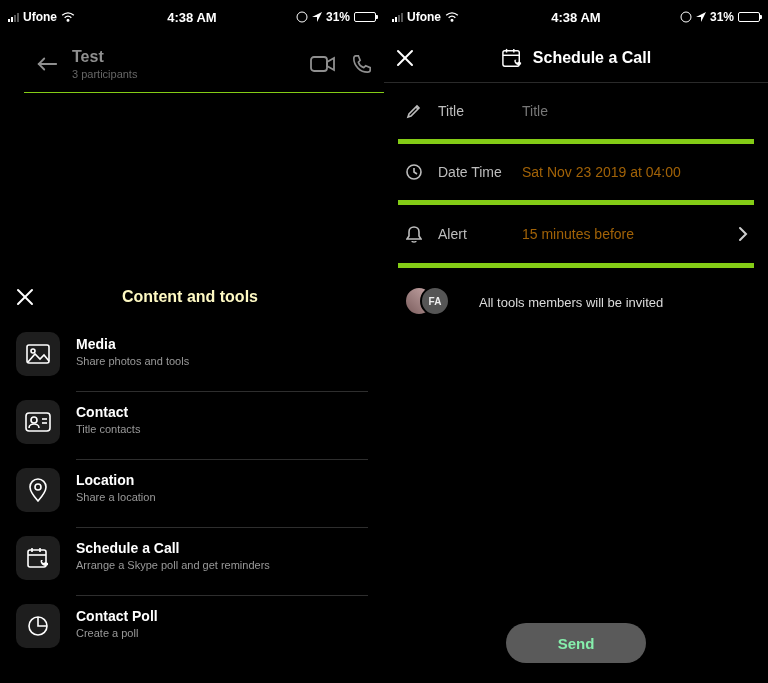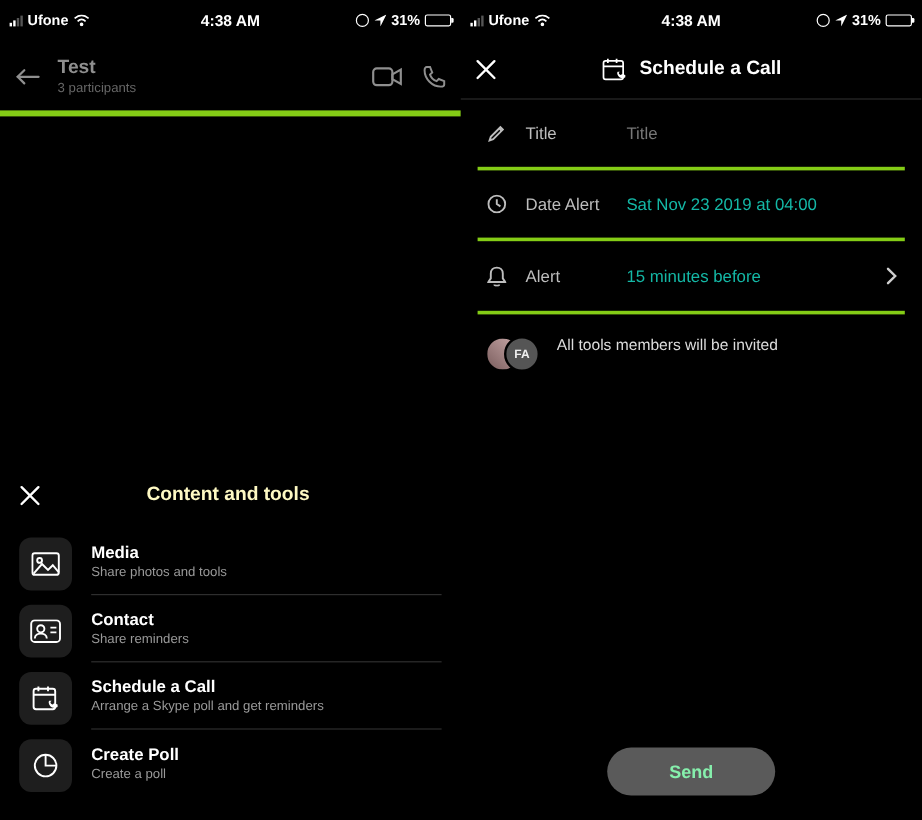--- a/index.html
+++ b/index.html
@@ -23,21 +23,22 @@
     .signal span { width: 2px; background: #fff; display: inline-block; }
     .signal span:nth-child(1){height:3px;} .signal span:nth-child(2){height:5px;}
     .signal span:nth-child(3){height:7px;background:#555;} .signal span:nth-child(4){height:9px;background:#555;}
     .battery { width: 22px; height: 10px; border: 1px solid #fff; border-radius: 2px; position: relative; }
     .battery::after { content:""; position:absolute; right:-3px; top:2px; width:2px; height:4px; background:#fff; border-radius:0 1px 1px 0; }
     .battery-fill { height: 100%; width: 31%; background: #ffd60a; }
 
     
     .chat-header {
       display:flex; align-items:center; padding: 14px 12px 12px 12px;
-      border-bottom: 5px solid #84cc16;
+      border-bottom: 1px solid #84cc16;
+      margin-left: 24px;
     }
     .back-arrow { color:#8f8f8f; margin-right:14px; }
     .chat-title-block { flex:1; }
     .chat-title { font-size: 16px; font-weight:600; color:#8f8f8f; }
     .chat-sub { font-size: 11px; color:#666; margin-top:2px; }
     .header-actions { display:flex; align-items:center; gap:16px; color:#8f8f8f; }
 
     .today-divider {
       display:flex; align-items:center; justify-content:center;
       color:#6b6b6b; font-size:12px; margin: 240px 20px 0 20px;
@@ -49,47 +50,47 @@
     .sheet { position:absolute; left:0; right:0; bottom:0; background:#000; padding: 16px; }
     .sheet-head { display:flex; align-items:center; margin-bottom: 22px; }
     .close-x { color:#fff; }
     .sheet-title { flex:1; text-align:center; font-size:16px; font-weight:700; color:#fef9c3; margin-right: 22px; }
 
     .tool-item { display:flex; align-items:flex-start; gap:16px; padding: 4px 0; }
     .tool-icon {
       width:44px; height:44px; background:#1e1e1e; border-radius:10px;
       display:flex; align-items:center; justify-content:center; color:#fff; flex-shrink:0;
     }
-    .tool-text { flex:1; border-bottom:1px solid #2e2e2e; padding-bottom:12px; padding-top:4px; }
+    .tool-text { flex:1; border-bottom:1px solid #2e2e2e; padding-bottom:24px; padding-top:4px; }
     .tool-title { font-size:14px; font-weight:700; color:#fff; }
     .tool-desc { font-size:11px; color:#999; margin-top:3px; }
     .tool-item:last-child .tool-text { border-bottom:none; }
 
     
     .r-header {
       display:flex; align-items:center; justify-content:center; padding:14px 12px 14px 12px;
       border-bottom:1px solid #2a2a2a; position:relative;
     }
     .r-close { position:absolute; left:12px; color:#fff; }
     .r-title-wrap { display:flex; align-items:center; gap:10px; }
     .r-title { font-size:16px; font-weight:700; color:#fff; }
 
     .form-row {
       display:flex; align-items:center; gap:14px;
-      padding: 20px 6px; margin: 0 14px; border-bottom:3px solid #84cc16;
+      padding: 20px 6px; margin: 0 14px; border-bottom:5px solid #84cc16;
       color:#bdbdbd; font-size:14px;justify-content:flex-end;
     }
     .form-row .row-icon { width:20px; color:#bdbdbd; display:flex; justify-content:center; }
     .form-label { color:#bdbdbd; width:70px; }
-    .form-value { color:#14b8a6; flex:1; }
+    .form-value { color:#a16207; flex:1; }
     .form-placeholder { color:#777; }
     .chev { color:#cfcfcf; }
 
     .members-row {
-      display:flex; align-items:flex-start; gap:14px;
+      display:flex; align-items:center; gap:29px;
       padding: 18px 6px; margin: 0 14px; font-size:13px; color:#dcdcdc;
     }
     .avatar-stack { position:relative; width:46px; height:32px; }
     .avatar { width:30px; height:30px; border-radius:50%; position:absolute; top:0; border:2px solid #000; }
     .avatar.a1 { left:0; background: linear-gradient(45deg,#7a5d5d,#c9a9a9); }
     .avatar.a2 { left:16px; background:#555; color:#eee; font-size:10px; font-weight:700; display:flex; align-items:center; justify-content:center; }
 
     .send-btn {
       position:absolute; bottom:20px; left:50%; transform:translateX(-50%);
       width:140px; height:40px; border-radius:22px; background:#5a5a5a;
@@ -186,24 +187,36 @@
           <svg width="26" height="20" viewBox="0 0 26 20" fill="none" stroke="#fff" stroke-width="1.6">
             <rect x="1" y="1" width="24" height="18" rx="3"></rect>
             <circle cx="9" cy="8" r="3"></circle>
             <path d="M4 16 C4 13 7 12 9 12 C11 12 14 13 14 16"></path>
             <path d="M17 7 H22"></path>
             <path d="M17 11 H22"></path>
           </svg>
         </div>
       <div class="tool-text">
         <div class="tool-title">Contact</div>
-        <div class="tool-desc">Share reminders</div>
-      </div>
-    </div>
-
+        <div class="tool-desc">Title contacts</div>
+      </div>
+    </div>
+
+    <div class="tool-item">
+      <div class="tool-icon">
+          <svg width="18" height="24" viewBox="0 0 18 24" fill="none" stroke="#fff" stroke-width="1.6">
+            <path d="M9 23 C9 23 17 14 17 9 A8 8 0 0 0 1 9 C1 14 9 23 9 23 Z"></path>
+            <circle cx="9" cy="9" r="3"></circle>
+          </svg>
+        </div>
+      <div class="tool-text">
+        <div class="tool-title">Location</div>
+        <div class="tool-desc">Share a location</div>
+      </div>
+    </div>
 
     <div class="tool-item">
       <div class="tool-icon">
           <svg width="24" height="22" viewBox="0 0 24 22" fill="none" stroke="#fff" stroke-width="1.6">
             <rect x="2" y="3" width="18" height="17" rx="2"></rect>
             <path d="M2 8 H20"></path>
             <path d="M6 1 V5"></path>
             <path d="M14 1 V5"></path>
             <path d="M15 13 C15 13 14 14 15 16 C17 20 21 19 22 18 L22 16 L19 15 L18 16 C17 16 16 15 16 14 L17 13 Z" fill="#fff" stroke="none"></path>
           </svg>
@@ -215,21 +228,21 @@
     </div>
 
     <div class="tool-item">
       <div class="tool-icon">
           <svg width="22" height="22" viewBox="0 0 22 22" fill="none" stroke="#fff" stroke-width="1.6">
             <circle cx="11" cy="11" r="9"></circle>
             <path d="M11 2 V11 H20"></path>
           </svg>
         </div>
       <div class="tool-text">
-        <div class="tool-title">Create Poll</div>
+        <div class="tool-title">Contact Poll</div>
         <div class="tool-desc">Create a poll</div>
       </div>
     </div>
   </div>
 </div>
 
 <div class="screen">
   <div class="status-bar">
     <div class="status-left">
       <span class="signal">
@@ -288,21 +301,21 @@
     <span class="form-value form-placeholder">Title</span>
   </div>
 
   <div class="form-row">
     <span class="row-icon">
         <svg width="16" height="16" viewBox="0 0 16 16" fill="none" stroke="#bdbdbd" stroke-width="1.6">
           <circle cx="8" cy="8" r="7"></circle>
           <path d="M8 4 V8 L11 10"></path>
         </svg>
       </span>
-    <span class="form-label">Date Alert</span>
+    <span class="form-label">Date Time</span>
     <span class="form-value">Sat Nov 23 2019 at 04:00</span>
   </div>
 
   <div class="form-row">
     <span class="row-icon">
         <svg width="16" height="18" viewBox="0 0 16 18" fill="none" stroke="#bdbdbd" stroke-width="1.6">
           <path d="M8 2 C5 2 3 4 3 7 V11 L1 14 H15 L13 11 V7 C13 4 11 2 8 2 Z"></path>
           <path d="M6 16 C6 17 7 17 8 17 C9 17 10 17 10 16"></path>
         </svg>
       </span>

